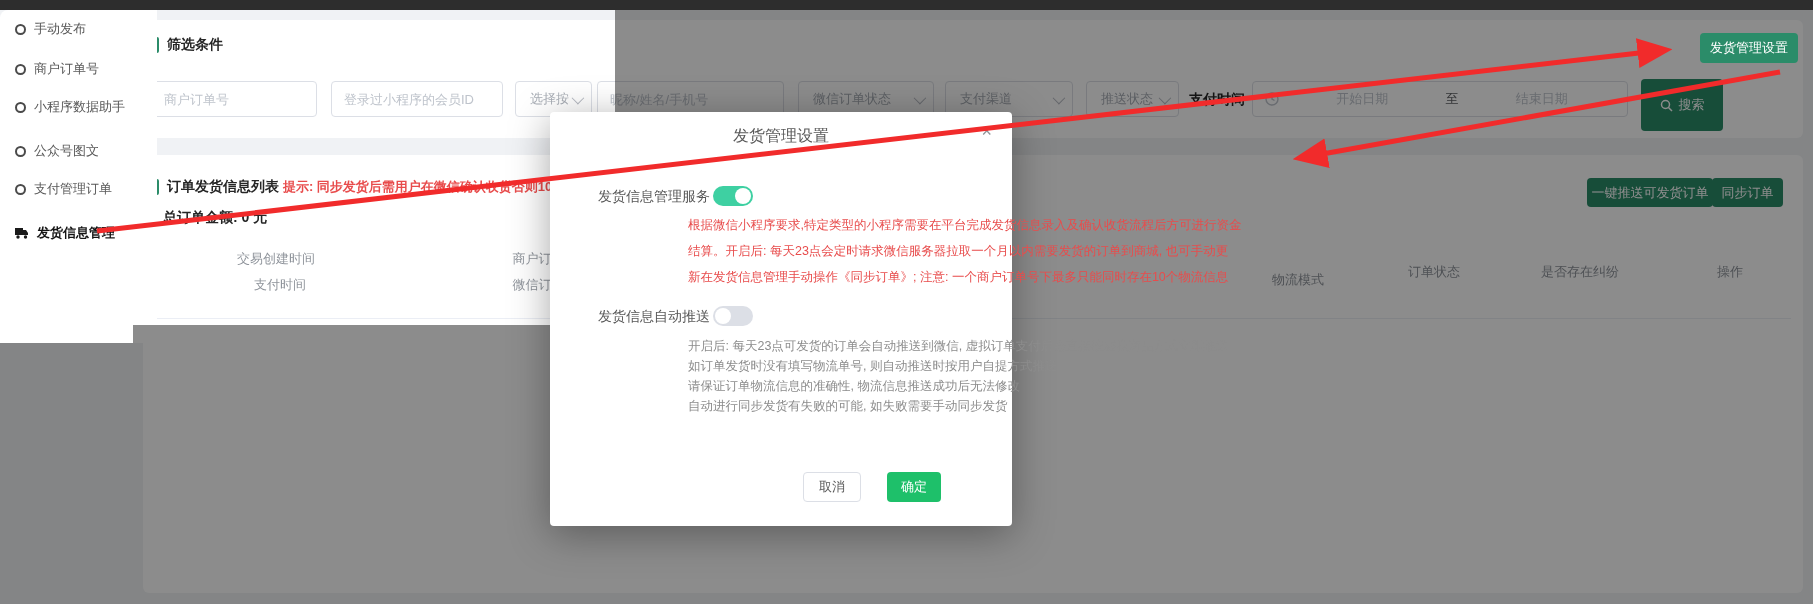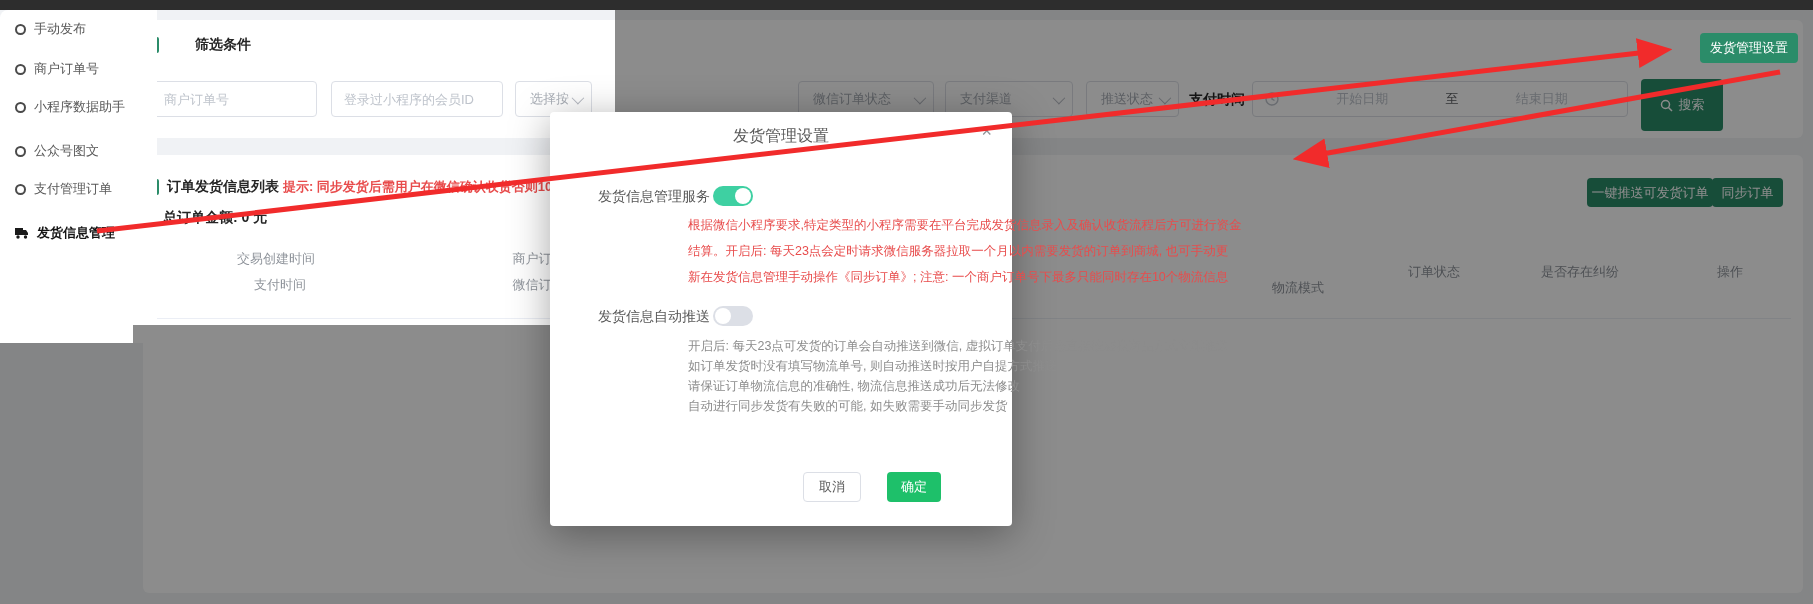--- a/index.html
+++ b/index.html
@@ -83,27 +83,28 @@
           <path d="M8 2h3l2 3v2H8z" fill="#1a1a1a"></path>
           <circle cx="3" cy="9" r="1.7" fill="#1a1a1a"></circle>
           <circle cx="10.5" cy="9" r="1.7" fill="#1a1a1a"></circle>
         </svg>
       <span>发货信息管理</span>
     </div>
   </aside>
 
   <div class="card" style="left:143px;top:20px;width:1660px;height:118px;">
     <div class="sec-bar" style="left:12px;top:17px;"></div>
-    <div class="sec-title" style="left:24px;top:16px;margin-left:28px;">筛选条件</div>
+    <div class="sec-title" style="left:24px;top:16px;">筛选条件</div>
     <input class="f-input" style="left: 8px; width: 166px;" placeholder="商户订单号">
     <input class="f-input" style="left: 188px; width: 172px;" placeholder="登录过小程序的会员ID">
     <div class="f-select" style="left:372px;width:77px;">
         <span>选择按</span>
         <span class="chev"></span>
       </div>
+    <input class="f-input" style="left: 454px; width: 187px;" placeholder="昵称/姓名/手机号">
     <div class="f-select" style="left:655px;width:136px;">
         <span>微信订单状态</span>
         <span class="chev"></span>
       </div>
     <div class="f-select" style="left:802px;width:128px;">
         <span>支付渠道</span>
         <span class="chev"></span>
       </div>
     <div class="f-select" style="left:943px;width:93px;">
         <span>推送状态</span>
@@ -138,21 +139,21 @@
       <span>总订单金额:</span>
       <span>0 元</span>
     </div>
     <button class="btn green" style="position:absolute;left:1444px;top:23px;width:126px;height:29px;">一键推送可发货订单</button>
     <button class="btn green" style="position:absolute;left:1569px;top:23px;width:71px;height:29px;">同步订单</button>
 
     <div class="th" style="left:133px;top:95px;">交易创建时间</div>
     <div class="th" style="left:137px;top:121px;">支付时间</div>
     <div class="th" style="left:402px;top:95px;">商户订单号</div>
     <div class="th" style="left:402px;top:121px;">微信订单号</div>
-    <div class="th" style="left:1155px;top:124px;">物流模式</div>
+    <div class="th" style="left:1155px;top:116px;">物流模式</div>
     <div class="th" style="left:1291px;top:108px;">订单状态</div>
     <div class="th" style="left:1437px;top:108px;">是否存在纠纷</div>
     <div class="th" style="left:1587px;top:108px;">操作</div>
     <div class="divider" style="left:12px;top:163px;width:1636px;"></div>
   </div>
 
   <div class="dim" style="left:615px;top:10px;width:1198px;height:594px;"></div>
   <div class="dim" style="left:133px;top:325px;width:482px;height:279px;"></div>
   <div class="dim" style="left:0;top:343px;width:133px;height:261px;"></div>
 

